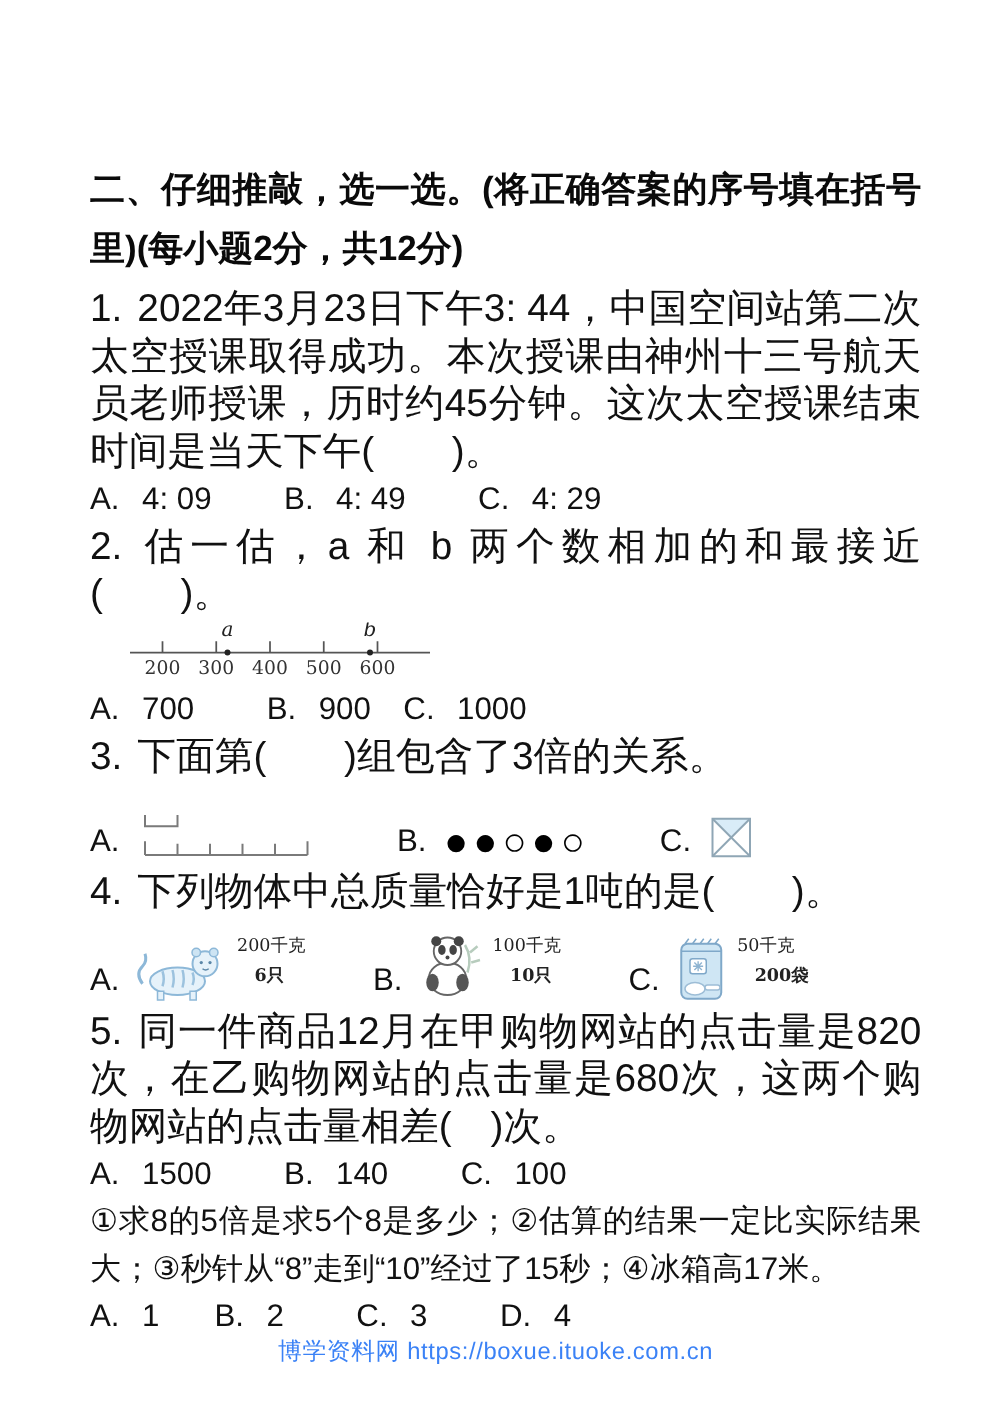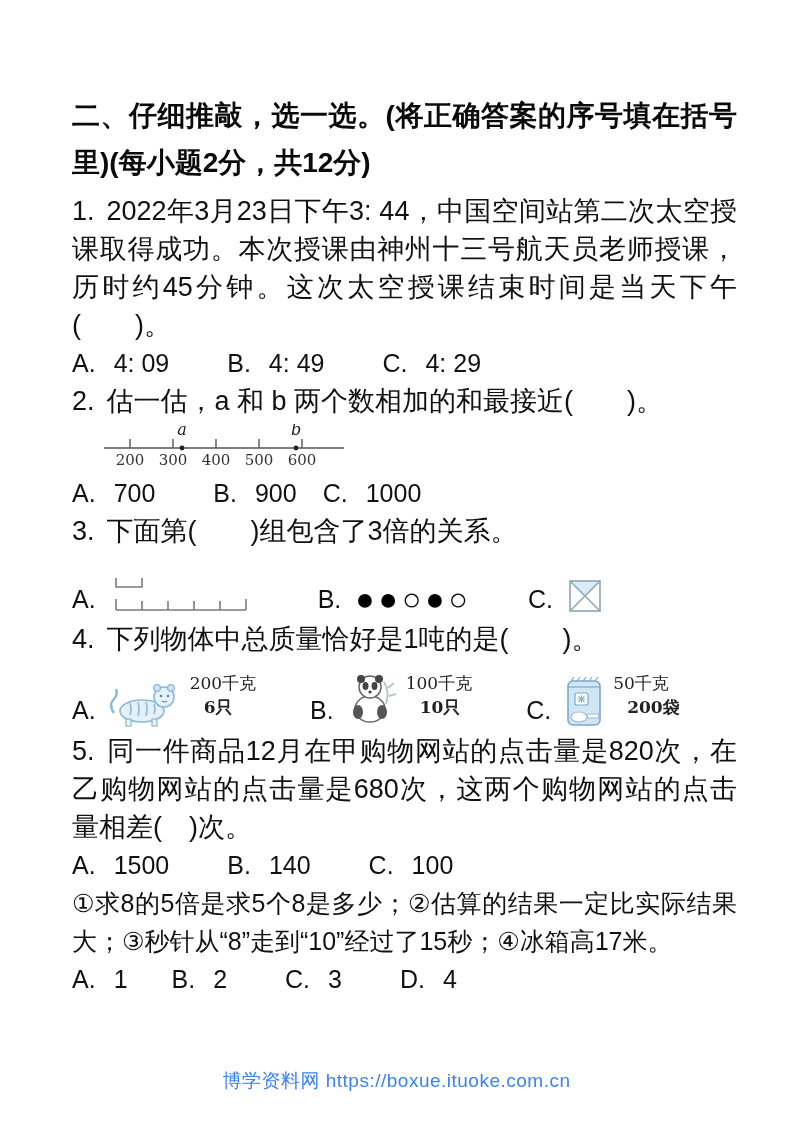--- a/index.html
+++ b/index.html
@@ -1,28 +1,28 @@
 <!DOCTYPE html>
 <html><head>
 <meta charset="utf-8">
 <style>
   html,body { margin:0; padding:0; }
   body {
     width:793px; height:1122px; background:#ffffff; position:relative;
     font-family:"Liberation Sans","DejaVu Sans",sans-serif; color:#111111;
     overflow:hidden;
   }
-  .page { position:absolute; inset:0; padding:92px 56px 0 72px; box-sizing:border-box; }
+  .page { position:absolute; inset:0; padding:92px 56px 0 72px; box-sizing:border-box;margin-top:36px; }
 
   .section-title {
     font-size:28px; font-weight:bold; line-height:47px; margin:0 0 6px 0;
     text-align:justify; color:#0a0a0a;
   }
   .q-block { margin:0; }
-  .q-text { font-size:27px; line-height:38px; margin:0; text-align:justify; }
+  .q-text { font-size:31px; line-height:38px; margin:0; text-align:justify; }
   .q-num { margin-right:12px; }
   .statements { font-size:25px; line-height:38px; margin:0; text-align:justify; }
 
   .options-row {
     display:flex; align-items:center; font-size:25px; line-height:38px; margin:0;
   }
   .option { display:flex; align-items:baseline; }
   .opt-label { margin-right:18px; }
   .mr-lg { margin-right:58px; }
   .mr-md { margin-right:26px; }
@@ -42,21 +42,21 @@
   .sq-stroke { stroke:#8fa6b5; stroke-width:1.6; fill:none; }
   .sq-top { fill:#d9ecf8; stroke:none; }
   .diagramA { margin-bottom:2px; }
   .diagramC { margin-bottom:4px; }
 
   
   .q4-row { align-items:flex-end; margin:3px 0 3px 0; height:68px; }
   .q4-row .opt-label { margin-right:10px; }
   .pic-group { display:flex; align-items:flex-end; }
   .pic-text { display:flex; flex-direction:column; margin:0 0 10px 6px; }
-  .pic-weight, .pic-count { font-family:"DejaVu Serif",serif; font-size:17px; line-height:24px; color:#222; }
+  .pic-weight, .pic-count { font-family:"DejaVu Serif",serif; font-size:14px; line-height:24px; color:#222; }
   .pic-count { padding-left:14px;font-weight:bold; }
 
   .footer {
     position:absolute; left:0; right:0; bottom:28px; text-align:center;
     font-size:19px; color:#3b82f6; letter-spacing:0.5px;
   }
 </style>
 </head>
 <body>
 

